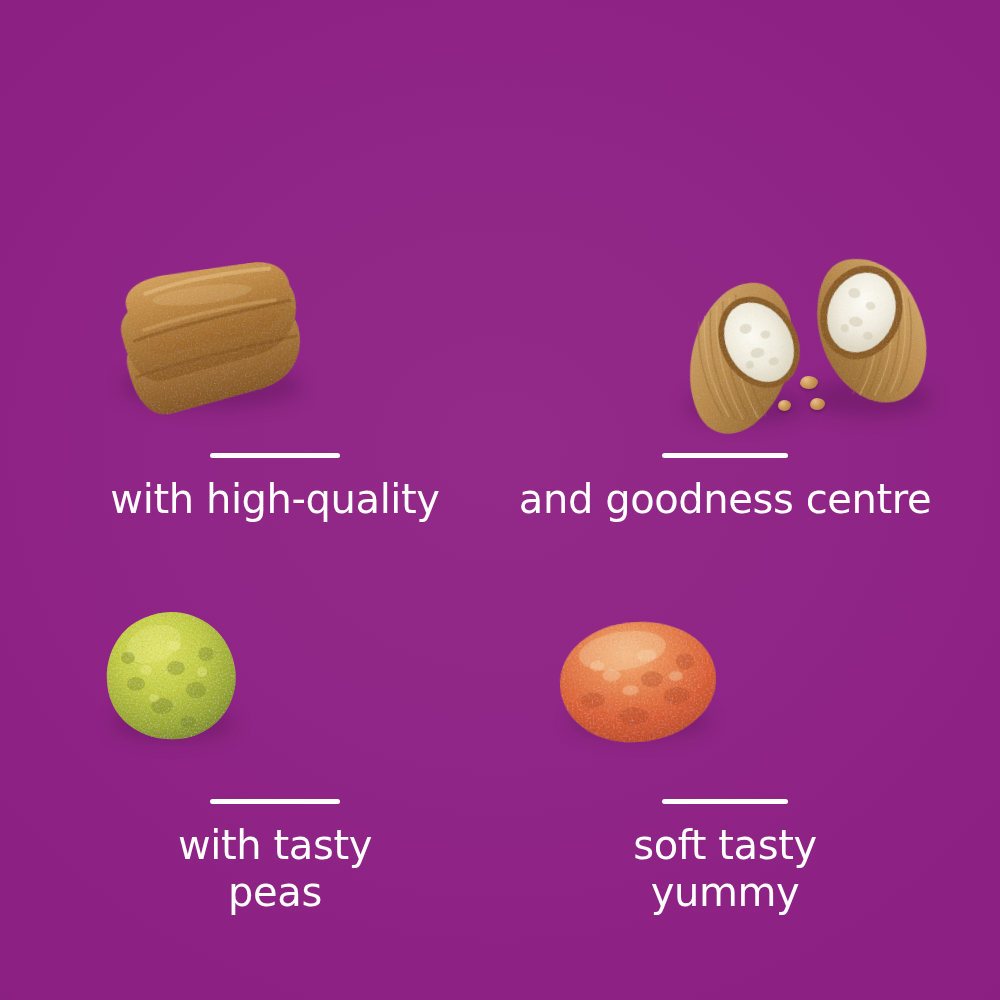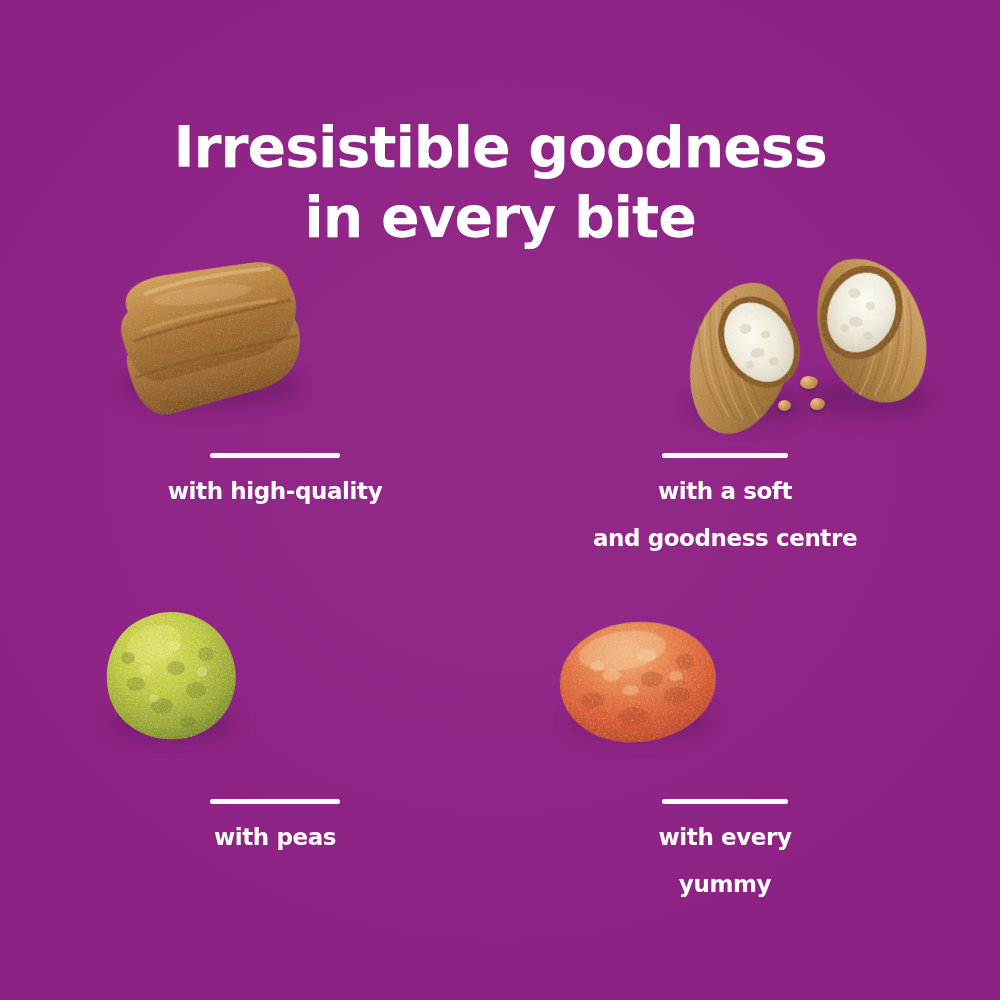--- a/index.html
+++ b/index.html
@@ -67,26 +67,26 @@
   .rule {
     width: 130px;
     height: 5px;
     background: #ffffff;
     border-radius: 3px;
     margin: 9px auto 0 auto;
   }
   .rule.w-short { width: 126px; }
 
   .caption {
-    margin-top: 10px;
+    margin-top: 18px;
     text-align: center;
     color: #ffffff;
     font-family: "DejaVu Sans", "Liberation Sans", sans-serif;
-    font-weight: bold;
-    font-size: 23px;
+    font-weight: normal;
+    font-size: 40px;
     line-height: 47px;
     letter-spacing: -0.4px;
   }
   .caption .line { display: block; }
 
   
   .kib { position: absolute; }
   .shadow {
     position: absolute;
     border-radius: 50%;
@@ -127,24 +127,20 @@
 
   
   #carrot-piece { left: 58px; top: 26px; width: 160px; height: 124px; transform: rotate(-3deg); }
   #carrot-shadow { left: 70px; top: 110px; width: 140px; height: 34px; }
 </style>
 </head>
 <body>
 
 <div id="page">
 
-  <h1 class="headline">
-    <span class="line">Irresistible goodness</span>
-    <span class="line">in every bite</span>
-  </h1>
 
   <div class="features">
 
     <div class="cell cell-tl">
       <div class="art">
         <div class="shadow" id="protein-shadow"></div>
         <svg class="kib" id="protein-piece" viewBox="0 0 200 152">
           <defs>
             <linearGradient id="pg1" x1="0" y1="0" x2="0.35" y2="1">
               <stop offset="0%" stop-color="#d8a763"></stop>
@@ -294,21 +290,20 @@
             </g>
           </g>
         </svg>
 
         <div class="crumb" style="left:300px; top:128px; width:18px; height:13px;"></div>
         <div class="crumb" style="left:278px; top:152px; width:13px; height:11px;"></div>
         <div class="crumb" style="left:310px; top:150px; width:15px; height:12px;"></div>
       </div>
       <div class="rule w-short"></div>
       <div class="caption">
-        <span class="line">with a soft</span>
         <span class="line">and goodness centre</span>
       </div>
     </div>
 
     <div class="cell cell-bl">
       <div class="art">
         <div class="shadow" id="pea-shadow"></div>
         <svg class="kib" id="pea-piece" viewBox="0 0 138 132">
           <defs>
             <radialGradient id="peaG" cx="40%" cy="30%" r="78%">
@@ -343,21 +338,22 @@
               <ellipse cx="44" cy="60" rx="6" ry="5"></ellipse>
               <ellipse cx="72" cy="36" rx="7" ry="5"></ellipse>
               <ellipse cx="100" cy="62" rx="5" ry="5"></ellipse>
               <ellipse cx="52" cy="88" rx="5" ry="4"></ellipse>
             </g>
           </g>
         </svg>
       </div>
       <div class="rule"></div>
       <div class="caption">
-        <span class="line">with peas</span>
+        <span class="line">with tasty</span>
+        <span class="line">peas</span>
       </div>
     </div>
 
     <div class="cell cell-br">
       <div class="art">
         <div class="shadow" id="carrot-shadow"></div>
         <svg class="kib" id="carrot-piece" viewBox="0 0 160 124">
           <defs>
             <radialGradient id="carG" cx="44%" cy="26%" r="80%">
               <stop offset="0%" stop-color="#f3b07a"></stop>
@@ -390,19 +386,19 @@
               <ellipse cx="90" cy="36" rx="10" ry="6"></ellipse>
               <ellipse cx="118" cy="58" rx="7" ry="5"></ellipse>
               <ellipse cx="40" cy="44" rx="7" ry="5"></ellipse>
               <ellipse cx="72" cy="70" rx="8" ry="5"></ellipse>
             </g>
           </g>
         </svg>
       </div>
       <div class="rule w-short"></div>
       <div class="caption">
-        <span class="line">with every</span>
+        <span class="line">soft tasty</span>
         <span class="line">yummy</span>
       </div>
     </div>
 
   </div>
 </div>
 
 </body></html>

